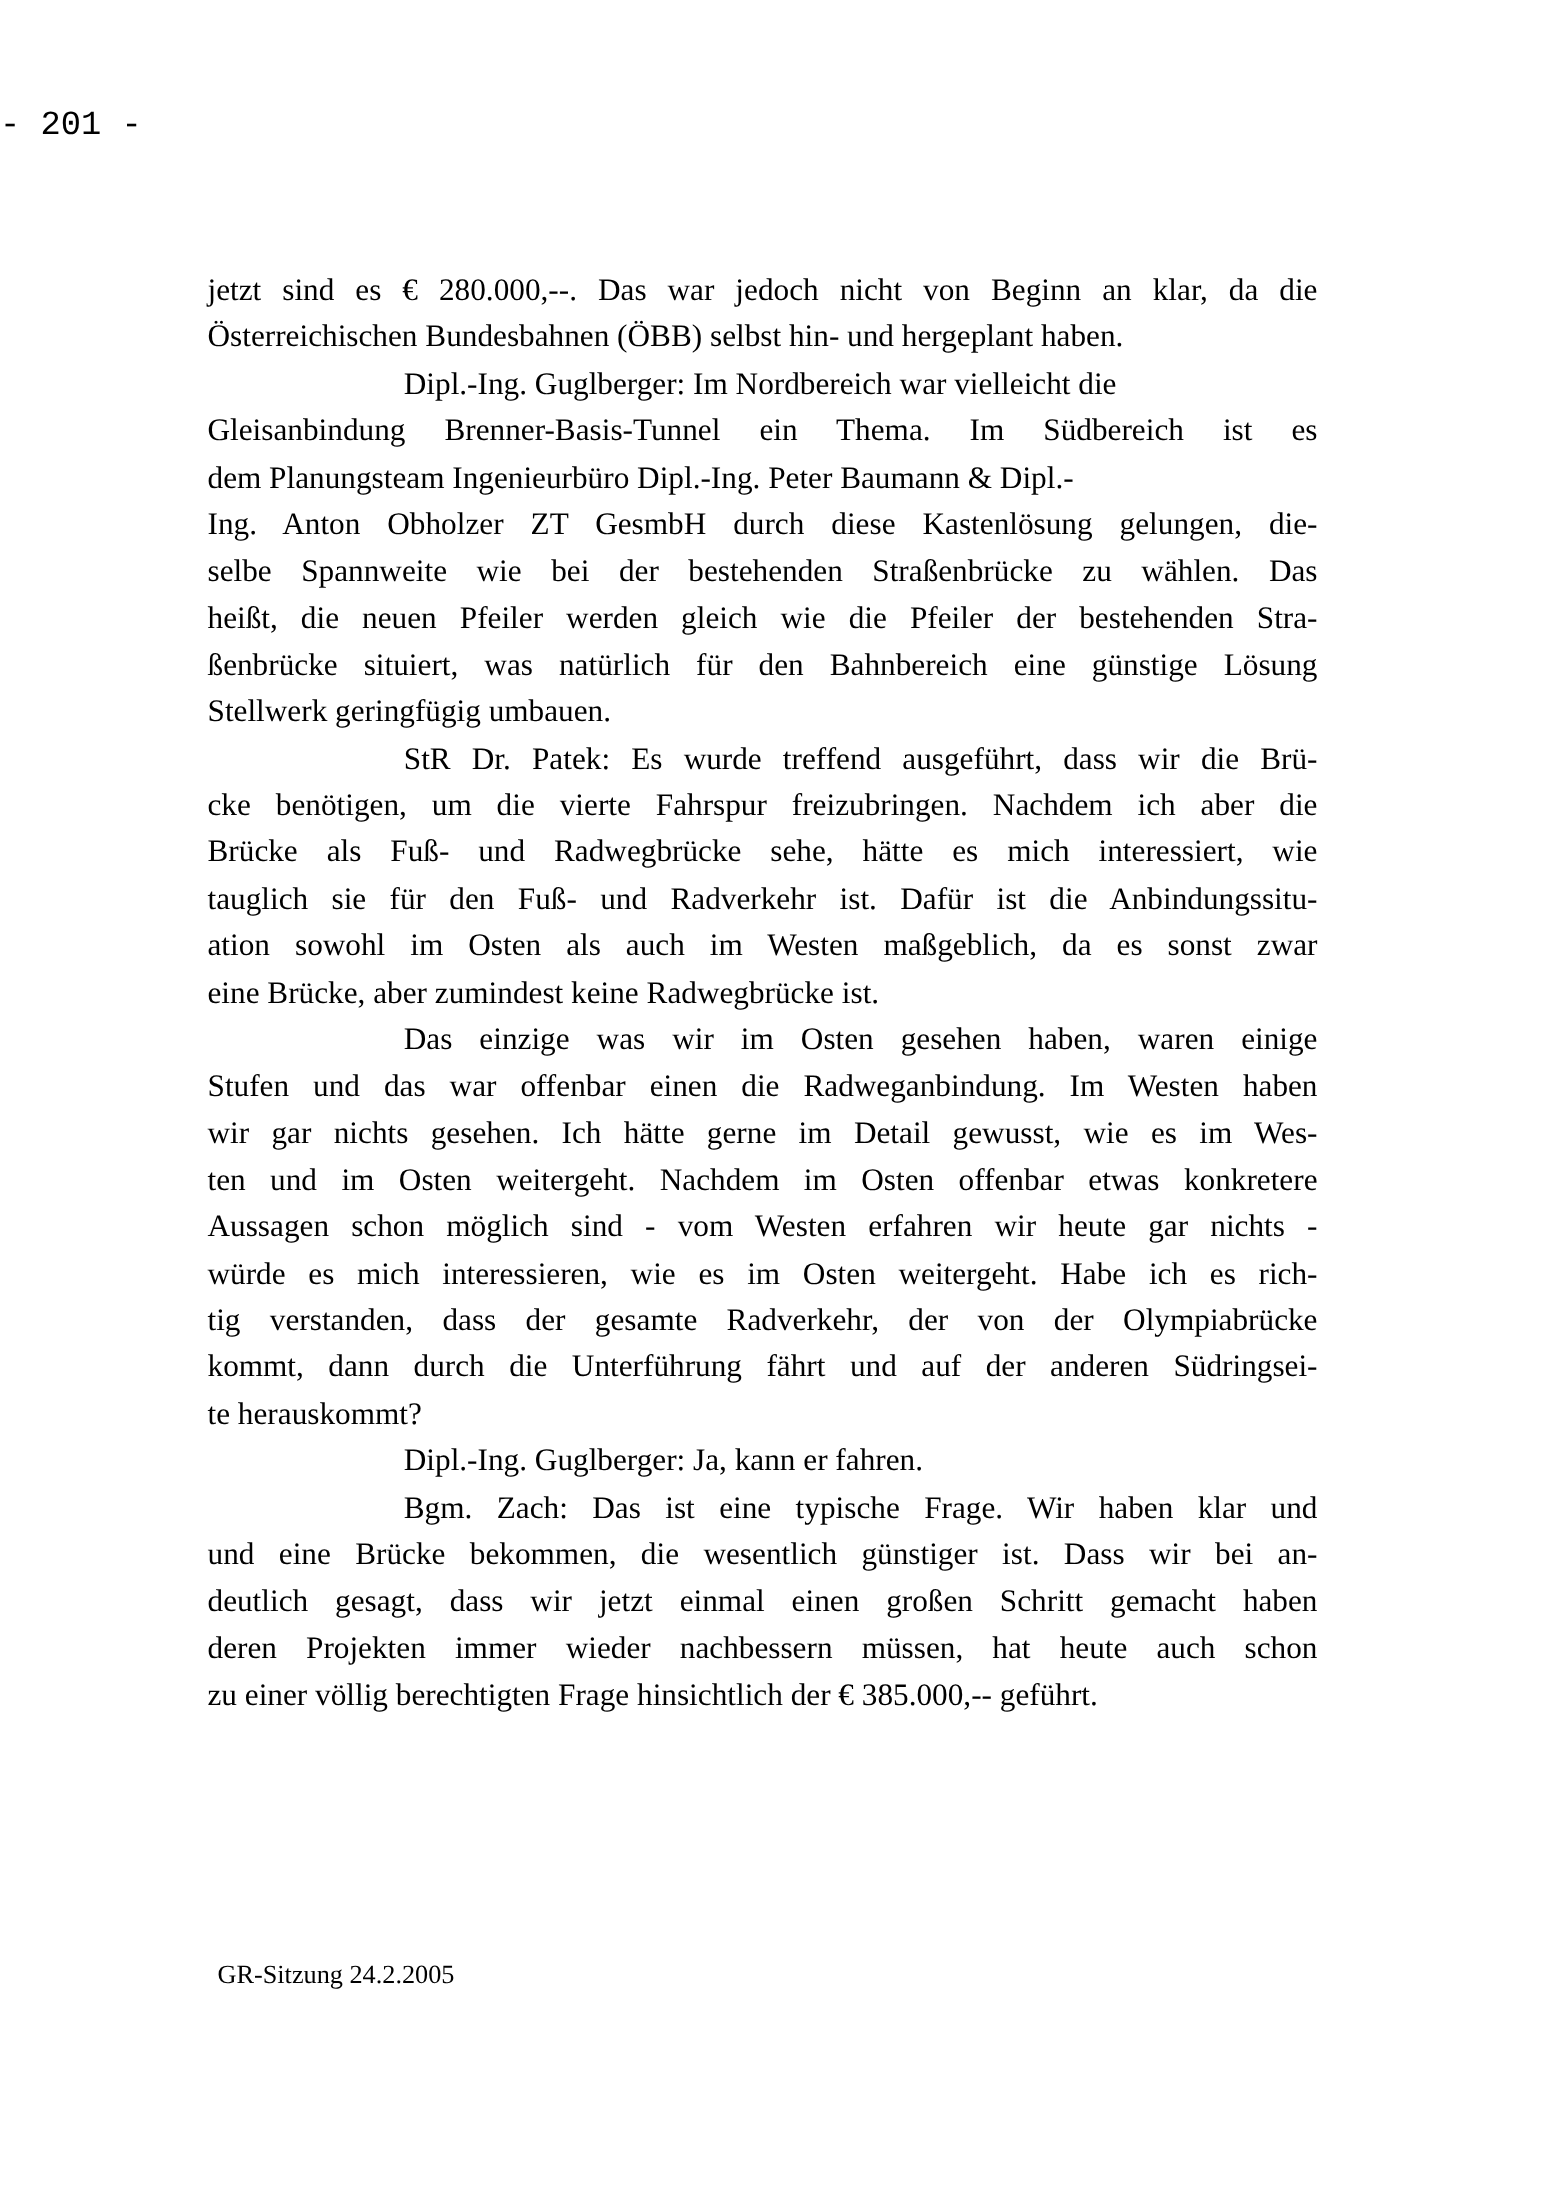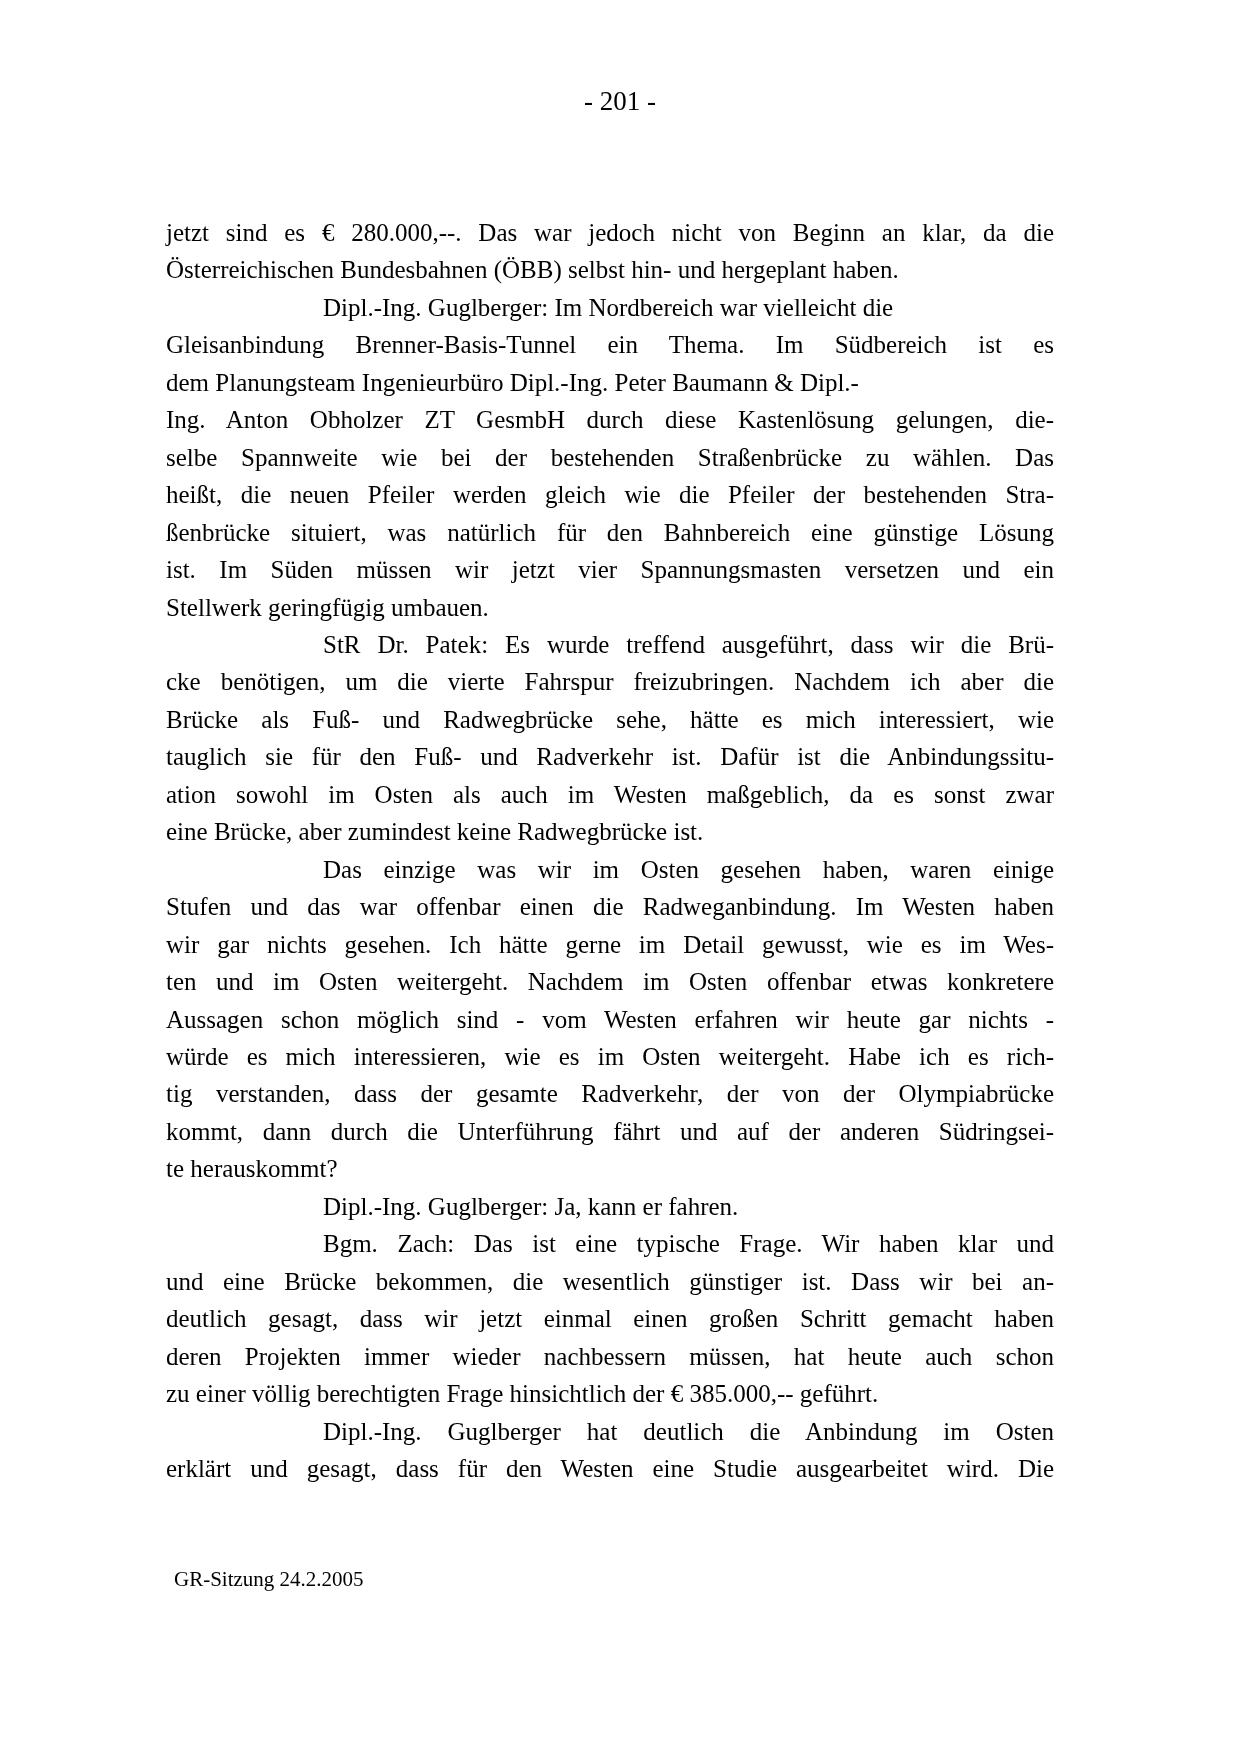--- a/index.html
+++ b/index.html
@@ -15,24 +15,25 @@
     background: #ffffff;
     color: #000000;
     font-family: "Liberation Serif", "DejaVu Serif", serif;
     overflow: hidden;
   }
   .page-header {
     position: absolute;
     top: 88px;
     left: 0;
     width: 1240px;
-    text-align: center;
+    text-align: left;
     font-size: 27px;
     line-height: 27px;
     color: #000000;
+    font-family: Liberation Mono, monospace;
   }
   .doc-body {
     position: absolute;
     top: 214px;
     left: 166px;
     width: 888px;
     font-size: 25px;
     line-height: 37.45px;
     color: #000000;
   }
@@ -69,21 +70,20 @@
         <div class="line"><span>Österreichischen Bundesbahnen (ÖBB) selbst hin- und hergeplant haben.</span></div>
       </div>
       <div class="para">
         <div class="line indent"><span class="speaker">Dipl.-Ing. Guglberger:</span> <span>Im Nordbereich war vielleicht die</span></div>
         <div class="line fill"><span>Gleisanbindung Brenner-Basis-Tunnel ein Thema. Im Südbereich ist es</span></div>
         <div class="line"><span>dem Planungsteam Ingenieurbüro Dipl.-Ing. Peter Baumann &amp; Dipl.-</span></div>
         <div class="line fill"><span>Ing. Anton Obholzer ZT GesmbH durch diese Kastenlösung gelungen, die-</span></div>
         <div class="line fill"><span>selbe Spannweite wie bei der bestehenden Straßenbrücke zu wählen. Das</span></div>
         <div class="line fill"><span>heißt, die neuen Pfeiler werden gleich wie die Pfeiler der bestehenden Stra-</span></div>
         <div class="line fill"><span>ßenbrücke situiert, was natürlich für den Bahnbereich eine günstige Lösung</span></div>
-        <div class="line fill"><span>ist. Im Süden müssen wir jetzt vier Spannungsmasten versetzen und ein</span></div>
         <div class="line"><span>Stellwerk geringfügig umbauen.</span></div>
       </div>
       <div class="para">
         <div class="line fill indent"><span class="speaker">StR Dr. Patek:</span> <span>Es wurde treffend ausgeführt, dass wir die Brü-</span></div>
         <div class="line fill"><span>cke benötigen, um die vierte Fahrspur freizubringen. Nachdem ich aber die</span></div>
         <div class="line fill"><span>Brücke als Fuß- und Radwegbrücke sehe, hätte es mich interessiert, wie</span></div>
         <div class="line fill"><span>tauglich sie für den Fuß- und Radverkehr ist. Dafür ist die Anbindungssitu-</span></div>
         <div class="line fill"><span>ation sowohl im Osten als auch im Westen maßgeblich, da es sonst zwar</span></div>
         <div class="line"><span>eine Brücke, aber zumindest keine Radwegbrücke ist.</span></div>
       </div>
@@ -101,20 +101,16 @@
       <div class="para">
         <div class="line indent"><span class="speaker">Dipl.-Ing. Guglberger:</span> <span>Ja, kann er fahren.</span></div>
       </div>
       <div class="para">
         <div class="line fill indent"><span class="speaker">Bgm. Zach:</span> <span>Das ist eine typische Frage. Wir haben klar und</span></div>
         <div class="line fill"><span>und eine Brücke bekommen, die wesentlich günstiger ist. Dass wir bei an-</span></div>
         <div class="line fill"><span>deutlich gesagt, dass wir jetzt einmal einen großen Schritt gemacht haben</span></div>
         <div class="line fill"><span>deren Projekten immer wieder nachbessern müssen, hat heute auch schon</span></div>
         <div class="line"><span>zu einer völlig berechtigten Frage hinsichtlich der € 385.000,-- geführt.</span></div>
       </div>
-      <div class="para">
-        <div class="line fill indent"><span>Dipl.-Ing. Guglberger hat deutlich die Anbindung im Osten</span></div>
-        <div class="line fill"><span>erklärt und gesagt, dass für den Westen eine Studie ausgearbeitet wird. Die</span></div>
-      </div>
     </div>
 
   <div class="page-footer">GR-Sitzung 24.2.2005</div>
 </div>
 
 </body></html>

